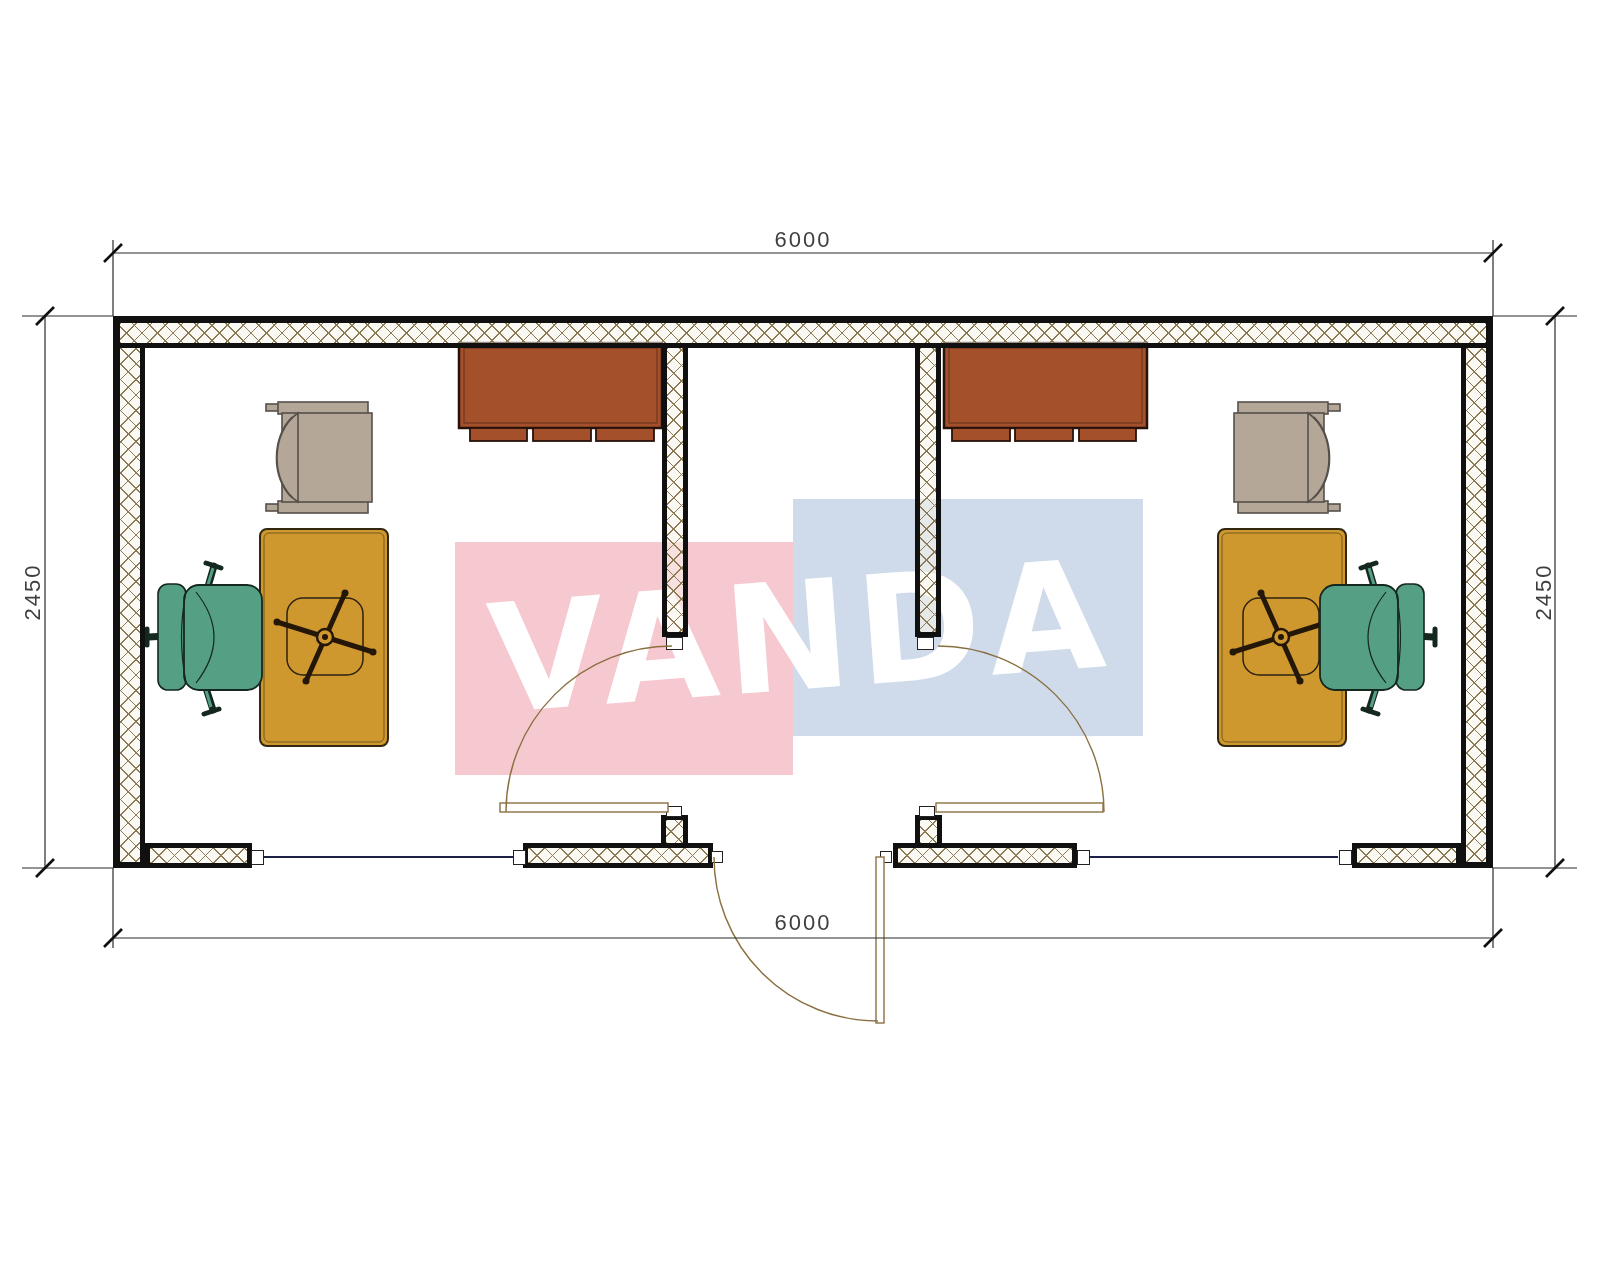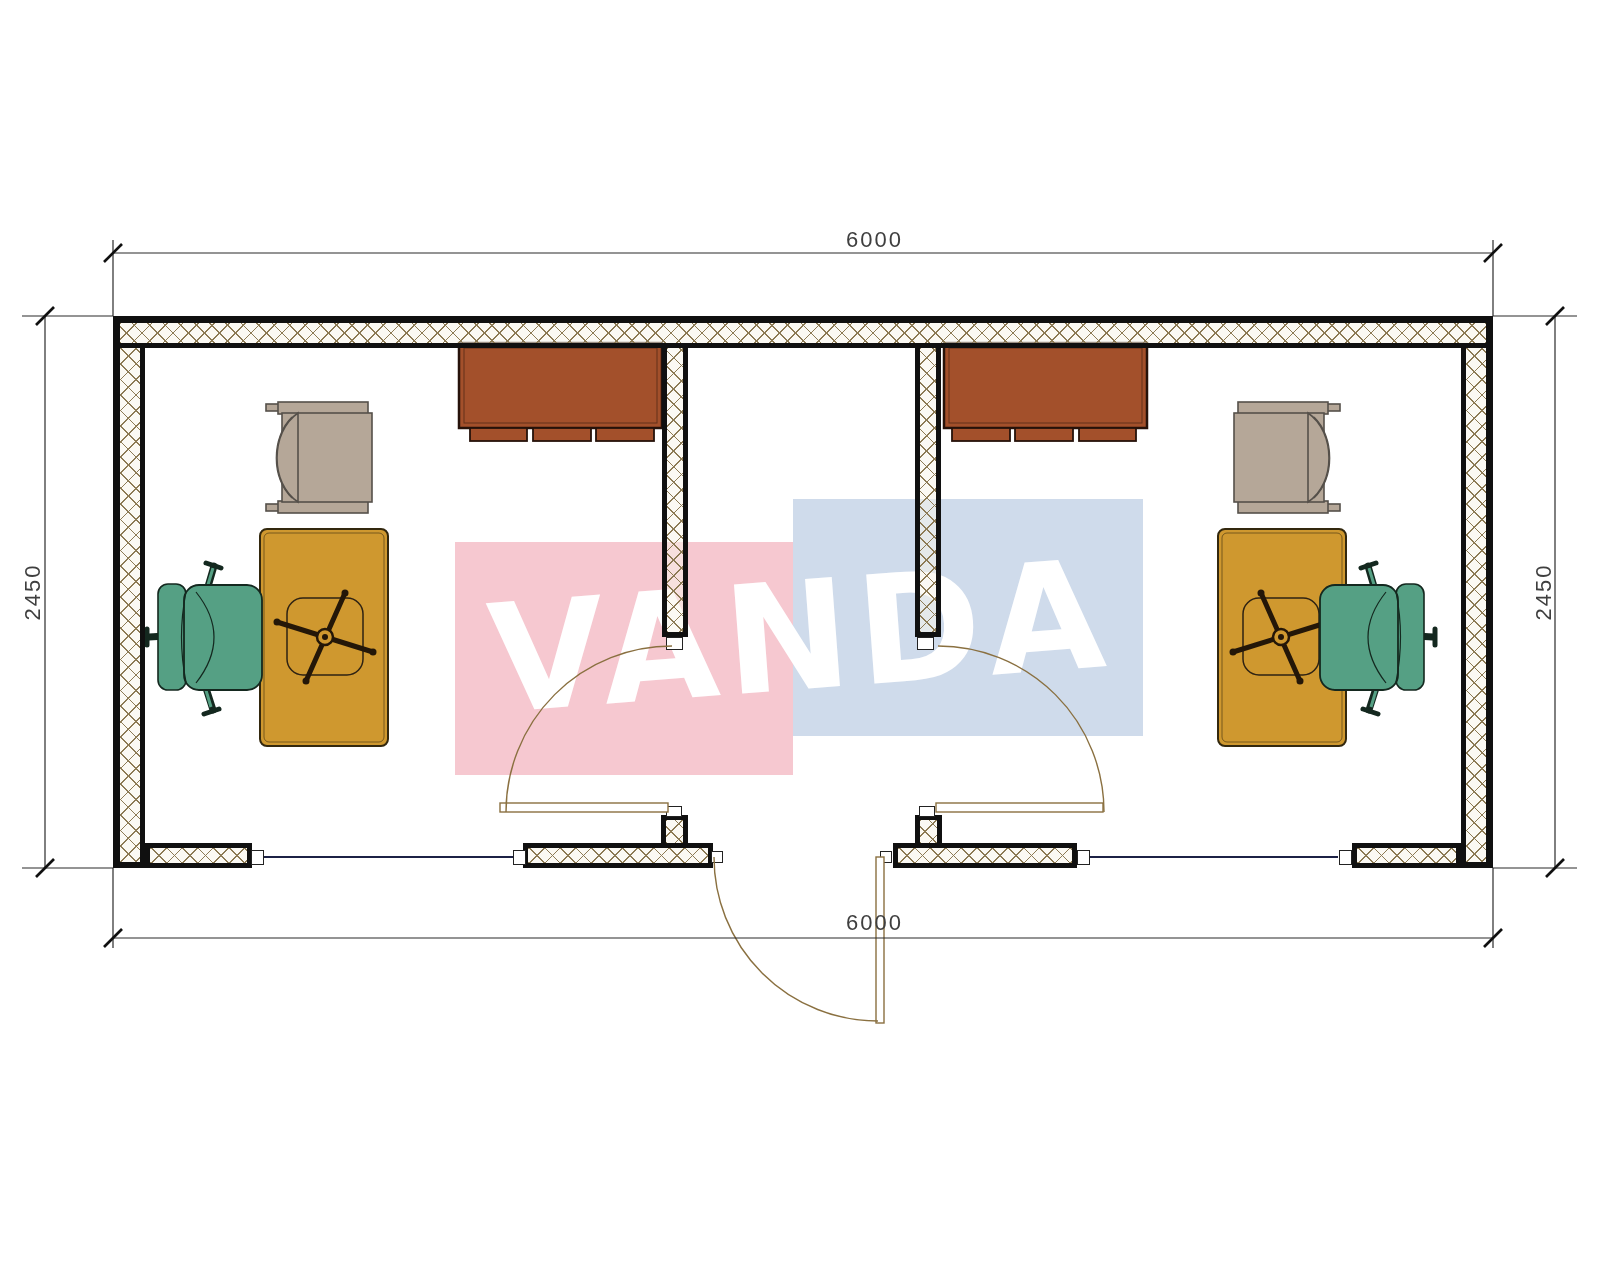--- a/index.html
+++ b/index.html
@@ -38,21 +38,21 @@
   .stub-l{left:661px;} .stub-r{left:915px;}
   .jamb{background:#ffffff;border:1.5px solid #222222;}
   .glazing{height:2px;background:var(--window-line);top:856px;}
   .wm-red{left:455px;top:542px;width:338px;height:233px;background:var(--wm-red);}
   .wm-blue{left:793px;top:499px;width:350px;height:237px;background:var(--wm-blue);}
   .wm-text{left:450px;top:545px;width:700px;height:185px;line-height:185px;text-align:center;
     color:var(--wm-text);font-weight:bold;font-size:150px;letter-spacing:7px;
     transform:rotate(-4.3deg);font-family:"DejaVu Sans", "Liberation Sans", sans-serif;}
   .dim{color:var(--dim-text);font-size:22px;letter-spacing:2px;text-align:center;
     font-family:"Liberation Sans", sans-serif;}
-  .dim-h{width:200px;height:24px;line-height:24px;text-align:right;}
+  .dim-h{width:200px;height:24px;line-height:24px;}
   .dim-v{width:140px;height:24px;line-height:24px;transform:rotate(-90deg);}
 </style>
 </head>
 <body>
 
 <div id="canvas">
 
   <svg width="1600" height="1280" viewBox="0 0 1600 1280">
     <defs>
 

